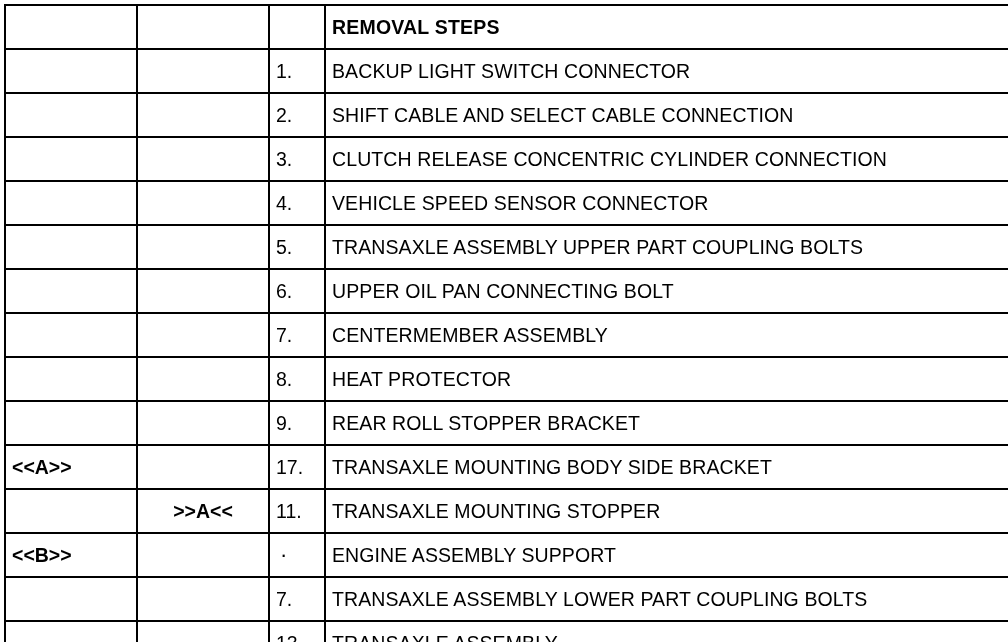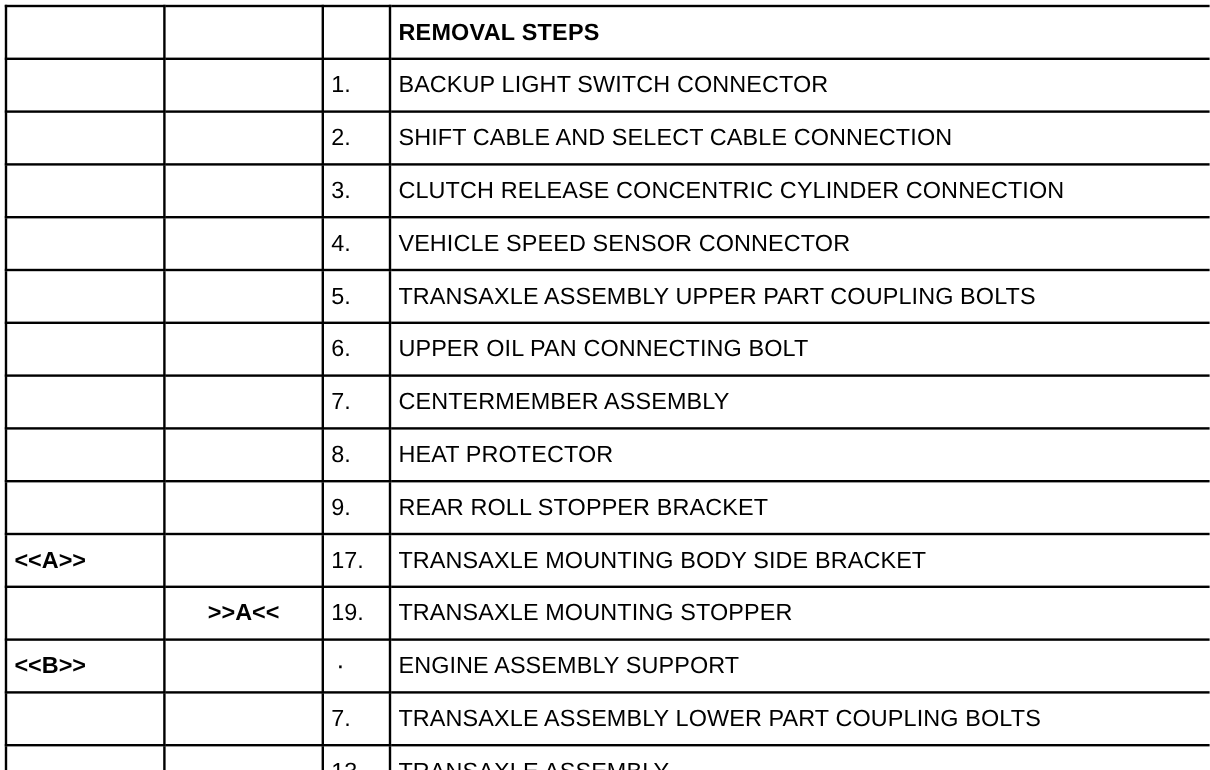--- a/index.html
+++ b/index.html
@@ -134,21 +134,21 @@
       </tr>
       <tr>
         <td class="col-a">&lt;&lt;A&gt;&gt;</td>
         <td class="col-b"></td>
         <td class="col-num">17.</td>
         <td class="col-desc">TRANSAXLE MOUNTING BODY SIDE BRACKET</td>
       </tr>
       <tr>
         <td class="col-a"></td>
         <td class="col-b">&gt;&gt;A&lt;&lt;</td>
-        <td class="col-num">19.</td>
+        <td class="col-num">11.</td>
         <td class="col-desc">TRANSAXLE MOUNTING STOPPER</td>
       </tr>
       <tr>
         <td class="col-a">&lt;&lt;B&gt;&gt;</td>
         <td class="col-b"></td>
         <td class="col-num dot">·</td>
         <td class="col-desc">ENGINE ASSEMBLY SUPPORT</td>
       </tr>
       <tr>
         <td class="col-a"></td>

